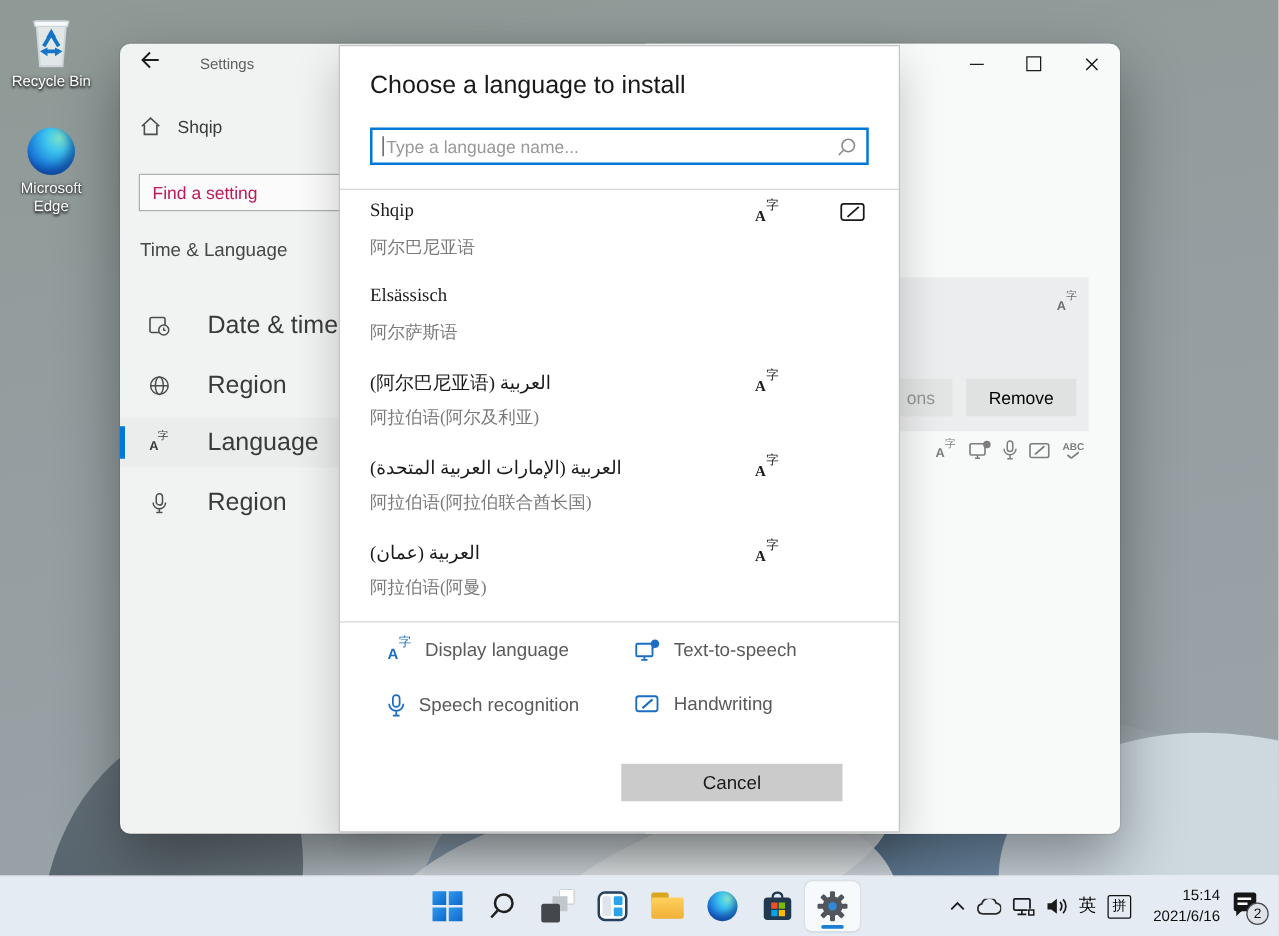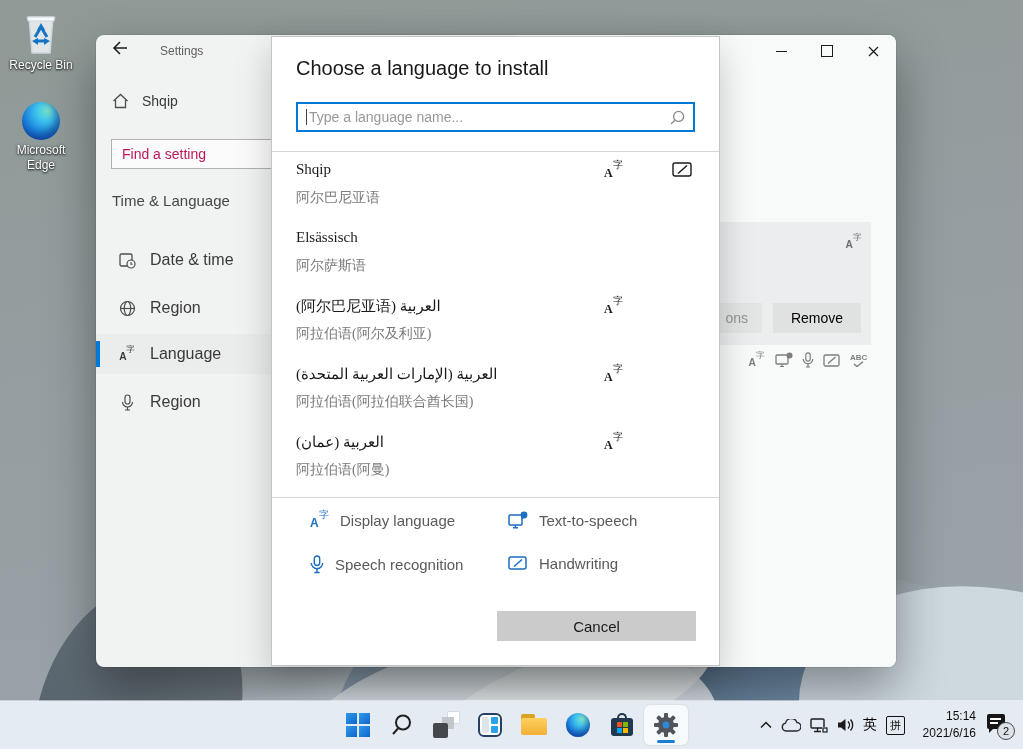--- a/index.html
+++ b/index.html
@@ -37,21 +37,21 @@
   .glyph-min{width:11px;height:1px;background:#1b1b1b;}
   .glyph-max{width:10px;height:10px;border:1px solid #1b1b1b;}
   .home-item{position:absolute;left:16px;top:58px;display:flex;align-items:center;gap:13px;color:#333;}
   .home-item .lbl{font-size:14px;color:#3a3a3a;}
   .find-box{position:absolute;left:15px;top:104px;width:262px;height:28px;background:#fbfbfb;
     border:1px solid #b0b0b0;display:flex;align-items:center;padding-left:10px;
     font-size:14px;color:#be185d;}
   .section-title{position:absolute;left:16px;top:157px;font-size:15px;color:#474747;}
   .nav-item{position:absolute;left:0;width:230px;height:40px;display:flex;align-items:center;color:#3a3a3a;}
   .nav-item .ico{width:18px;margin-left:22px;display:flex;justify-content:center;color:#4d4d4d;}
-  .nav-item .lbl{margin-left:14px;font-size:16px;}
+  .nav-item .lbl{margin-left:30px;font-size:20px;}
   .nav-item.sel::before{content:"";position:absolute;left:0;top:7px;width:4px;height:26px;background:#0078d7;}
   .nav-item.sel{background:#ebecec;}
   
   .rc-card{position:absolute;left:623px;top:187px;width:152px;height:123px;background:#ecEDed;background:#ecedee;}
   .rc-afz{position:absolute;left:748px;top:198px;color:#6d6d6d;}
   .bgbtn{position:absolute;top:268px;height:30px;font-size:14px;display:flex;align-items:center;justify-content:center;}
   .btn-ons{left:560px;width:106px;background:#e3e4e4;color:#949494;justify-content:flex-end;padding-right:14px;box-sizing:border-box;}
   .btn-remove{left:677px;width:88px;background:#e0e1e1;color:#000000;}
   .rc-icons{position:absolute;left:651px;top:316px;display:flex;gap:9px;align-items:center;color:#7d7d7d;}
   
@@ -67,21 +67,21 @@
   .lang-row{position:relative;height:68px;font-family:Liberation Serif, serif;}
   .lang-name{position:absolute;left:24px;top:9px;font-size:15px;color:#1b1b1b;}
   .lang-sub{position:absolute;left:24px;top:37px;font-size:14px;color:#7a7a7a;}
   .row-ico1{position:absolute;left:332px;top:9px;color:#1b1b1b;}
   .row-ico2{position:absolute;left:400px;top:9px;color:#1b1b1b;}
   .legend-item{position:absolute;display:flex;align-items:center;gap:11px;color:#5a5a5a;font-size:15px;}
   .legend-item .lic{color:#1b6ec2;display:flex;}
   .dlg-btn{position:absolute;top:574px;height:30px;background:#cbcbcb;font-size:15px;
     display:flex;align-items:center;justify-content:center;}
   .btn-next{left:24px;width:197px;color:#949a9f;}
-  .btn-cancel{left:225px;width:199px;color:#1a1a1a;}
+  .btn-cancel{left:225px;width:177px;color:#1a1a1a;}
   
   .afz{position:relative;display:inline-block;width:19px;height:18px;}
   .afz .a{position:absolute;left:0;bottom:0;font-size:12px;line-height:12px;font-weight:bold;}
   .afz .z{position:absolute;right:0;top:-1px;font-size:10px;line-height:10px;}
   .afz.small{transform:scale(.85);}
   
   .tb{position:absolute;left:0;top:701px;width:100%;height:48px;background:#e5ebf2;box-shadow:0 -1px 0 rgba(255,255,255,.5);}
   .tb-center{position:absolute;left:336px;top:4px;display:flex;}
   .slot{width:44px;height:40px;display:flex;align-items:center;justify-content:center;border-radius:6px;position:relative;}
   .slot.active{background:#f7fafc;box-shadow:0 0 2px rgba(0,0,0,.15);}

